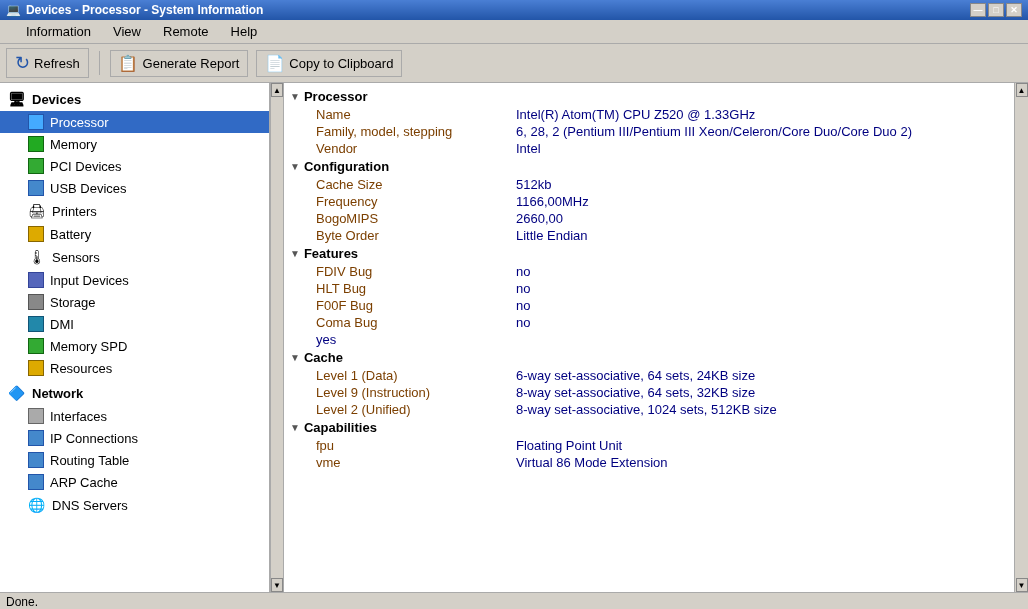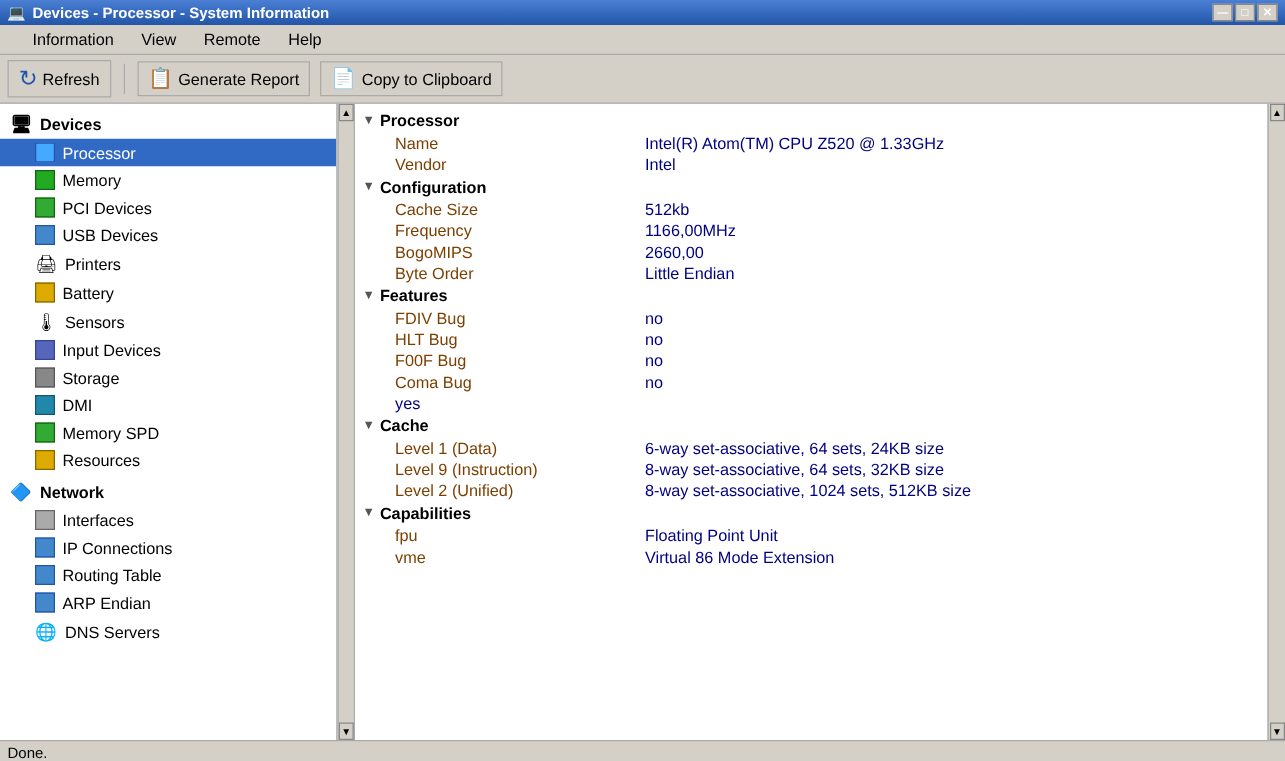--- a/index.html
+++ b/index.html
@@ -244,21 +244,21 @@
     <div class="sidebar-item sidebar-child">
       <div class="icon-box" style="background:#4488cc;width:16px;height:16px;border:1px solid #2255aa;"></div>
       <span>IP Connections</span>
     </div>
     <div class="sidebar-item sidebar-child">
       <div class="icon-box" style="background:#4488cc;width:16px;height:16px;border:1px solid #2255aa;"></div>
       <span>Routing Table</span>
     </div>
     <div class="sidebar-item sidebar-child">
       <div class="icon-box" style="background:#4488cc;width:16px;height:16px;border:1px solid #2255aa;"></div>
-      <span>ARP Endian</span>
+      <span>ARP Cache</span>
     </div>
     <div class="sidebar-item sidebar-child">
       <div class="icon-box">🌐</div>
       <span>DNS Servers</span>
     </div>
   </div>
 
   <div style="width:14px;background:#d4d0c8;border-left:1px solid #aaa;border-right:1px solid #aaa;display:flex;flex-direction:column;align-items:center;">
     <div style="width:12px;height:14px;background:#d4d0c8;border:1px solid #888;display:flex;align-items:center;justify-content:center;font-size:8px;cursor:pointer;">▲</div>
     <div style="flex:1;"></div>
@@ -269,20 +269,24 @@
 
   <div class="section-header">
         <span class="triangle">▼</span>
         <span>Processor</span>
       </div>
       <div class="prop-row">
         <span class="prop-label">Name</span>
         <span class="prop-value">Intel(R) Atom(TM) CPU Z520   @ 1.33GHz</span>
       </div>
       <div class="prop-row">
+        <span class="prop-label">Family, model, stepping</span>
+        <span class="prop-value">6, 28, 2 (Pentium III/Pentium III Xeon/Celeron/Core Duo/Core Duo 2)</span>
+      </div>
+      <div class="prop-row">
         <span class="prop-label">Vendor</span>
         <span class="prop-value">Intel</span>
       </div>
       <div class="section-header">
         <span class="triangle">▼</span>
         <span>Configuration</span>
       </div>
       <div class="prop-row">
         <span class="prop-label">Cache Size</span>
         <span class="prop-value">512kb</span>

